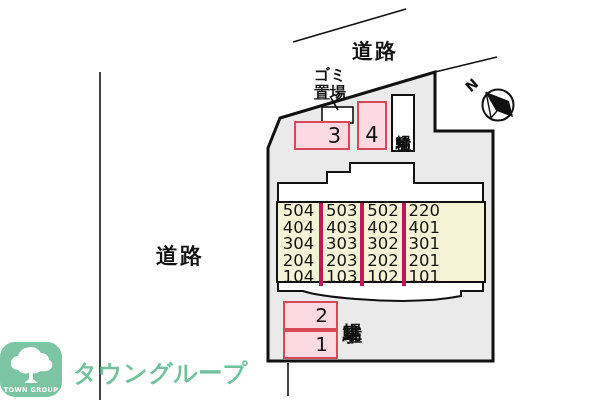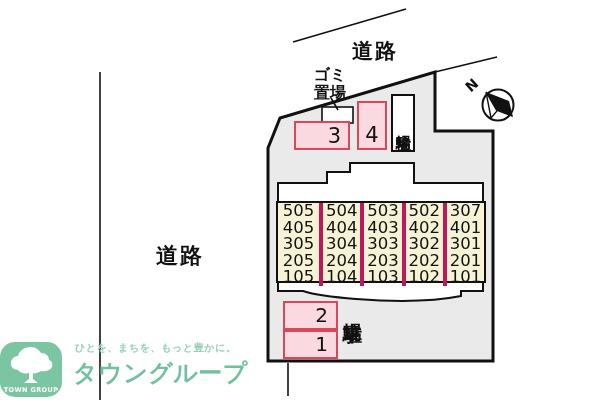--- a/index.html
+++ b/index.html
@@ -88,27 +88,20 @@
     <span>4</span>
   </div>
 
   <div class="abs bike-box">
     <span>駐輪場</span>
   </div>
 
 
   <div class="abs unit-grid">
     <div class="gcol">
-      <div class="gcell">505</div>
-      <div class="gcell">405</div>
-      <div class="gcell">305</div>
-      <div class="gcell">205</div>
-      <div class="gcell">105</div>
-    </div>
-    <div class="gcol">
       <div class="gcell">504</div>
       <div class="gcell">404</div>
       <div class="gcell">304</div>
       <div class="gcell">204</div>
       <div class="gcell">104</div>
     </div>
     <div class="gcol">
       <div class="gcell">503</div>
       <div class="gcell">403</div>
       <div class="gcell">303</div>
@@ -116,21 +109,21 @@
       <div class="gcell">103</div>
     </div>
     <div class="gcol">
       <div class="gcell">502</div>
       <div class="gcell">402</div>
       <div class="gcell">302</div>
       <div class="gcell">202</div>
       <div class="gcell">102</div>
     </div>
     <div class="gcol">
-      <div class="gcell">307</div>
+      <div class="gcell">220</div>
       <div class="gcell">401</div>
       <div class="gcell">301</div>
       <div class="gcell">201</div>
       <div class="gcell">101</div>
     </div>
   </div>
 
   <div class="abs pink space2">
     <span>2</span>
   </div>
@@ -138,16 +131,15 @@
     <span>1</span>
   </div>
   <div class="abs jp parking-label-bottom">駐車場</div>
 
   <div class="abs logo-box">
     <svg class="logo-tree" width="46" height="40" viewBox="0 0 46 40">
       <path d="M23,2 C28,2 31,5 33,8 C38,8 41,11 41,15 C44,16 45,19 44,22 C42,26 37,27 33,26 C30,28 26,29 25,28 L25,34 L30,38 L16,38 L21,34 L21,28 C17,29 12,28 10,25 C6,25 2,22 3,17 C4,13 7,11 10,11 C11,6 16,2 23,2 Z" fill="#ffffff"></path>
     </svg>
     <div class="badge">TOWN GROUP</div>
   </div>
-  <div class="abs logo-tagline">ひとを、まちを、もっと豊かに。</div>
   <div class="abs logo-brand">タウングループ</div>
 
 </div>
 
 </body></html>

